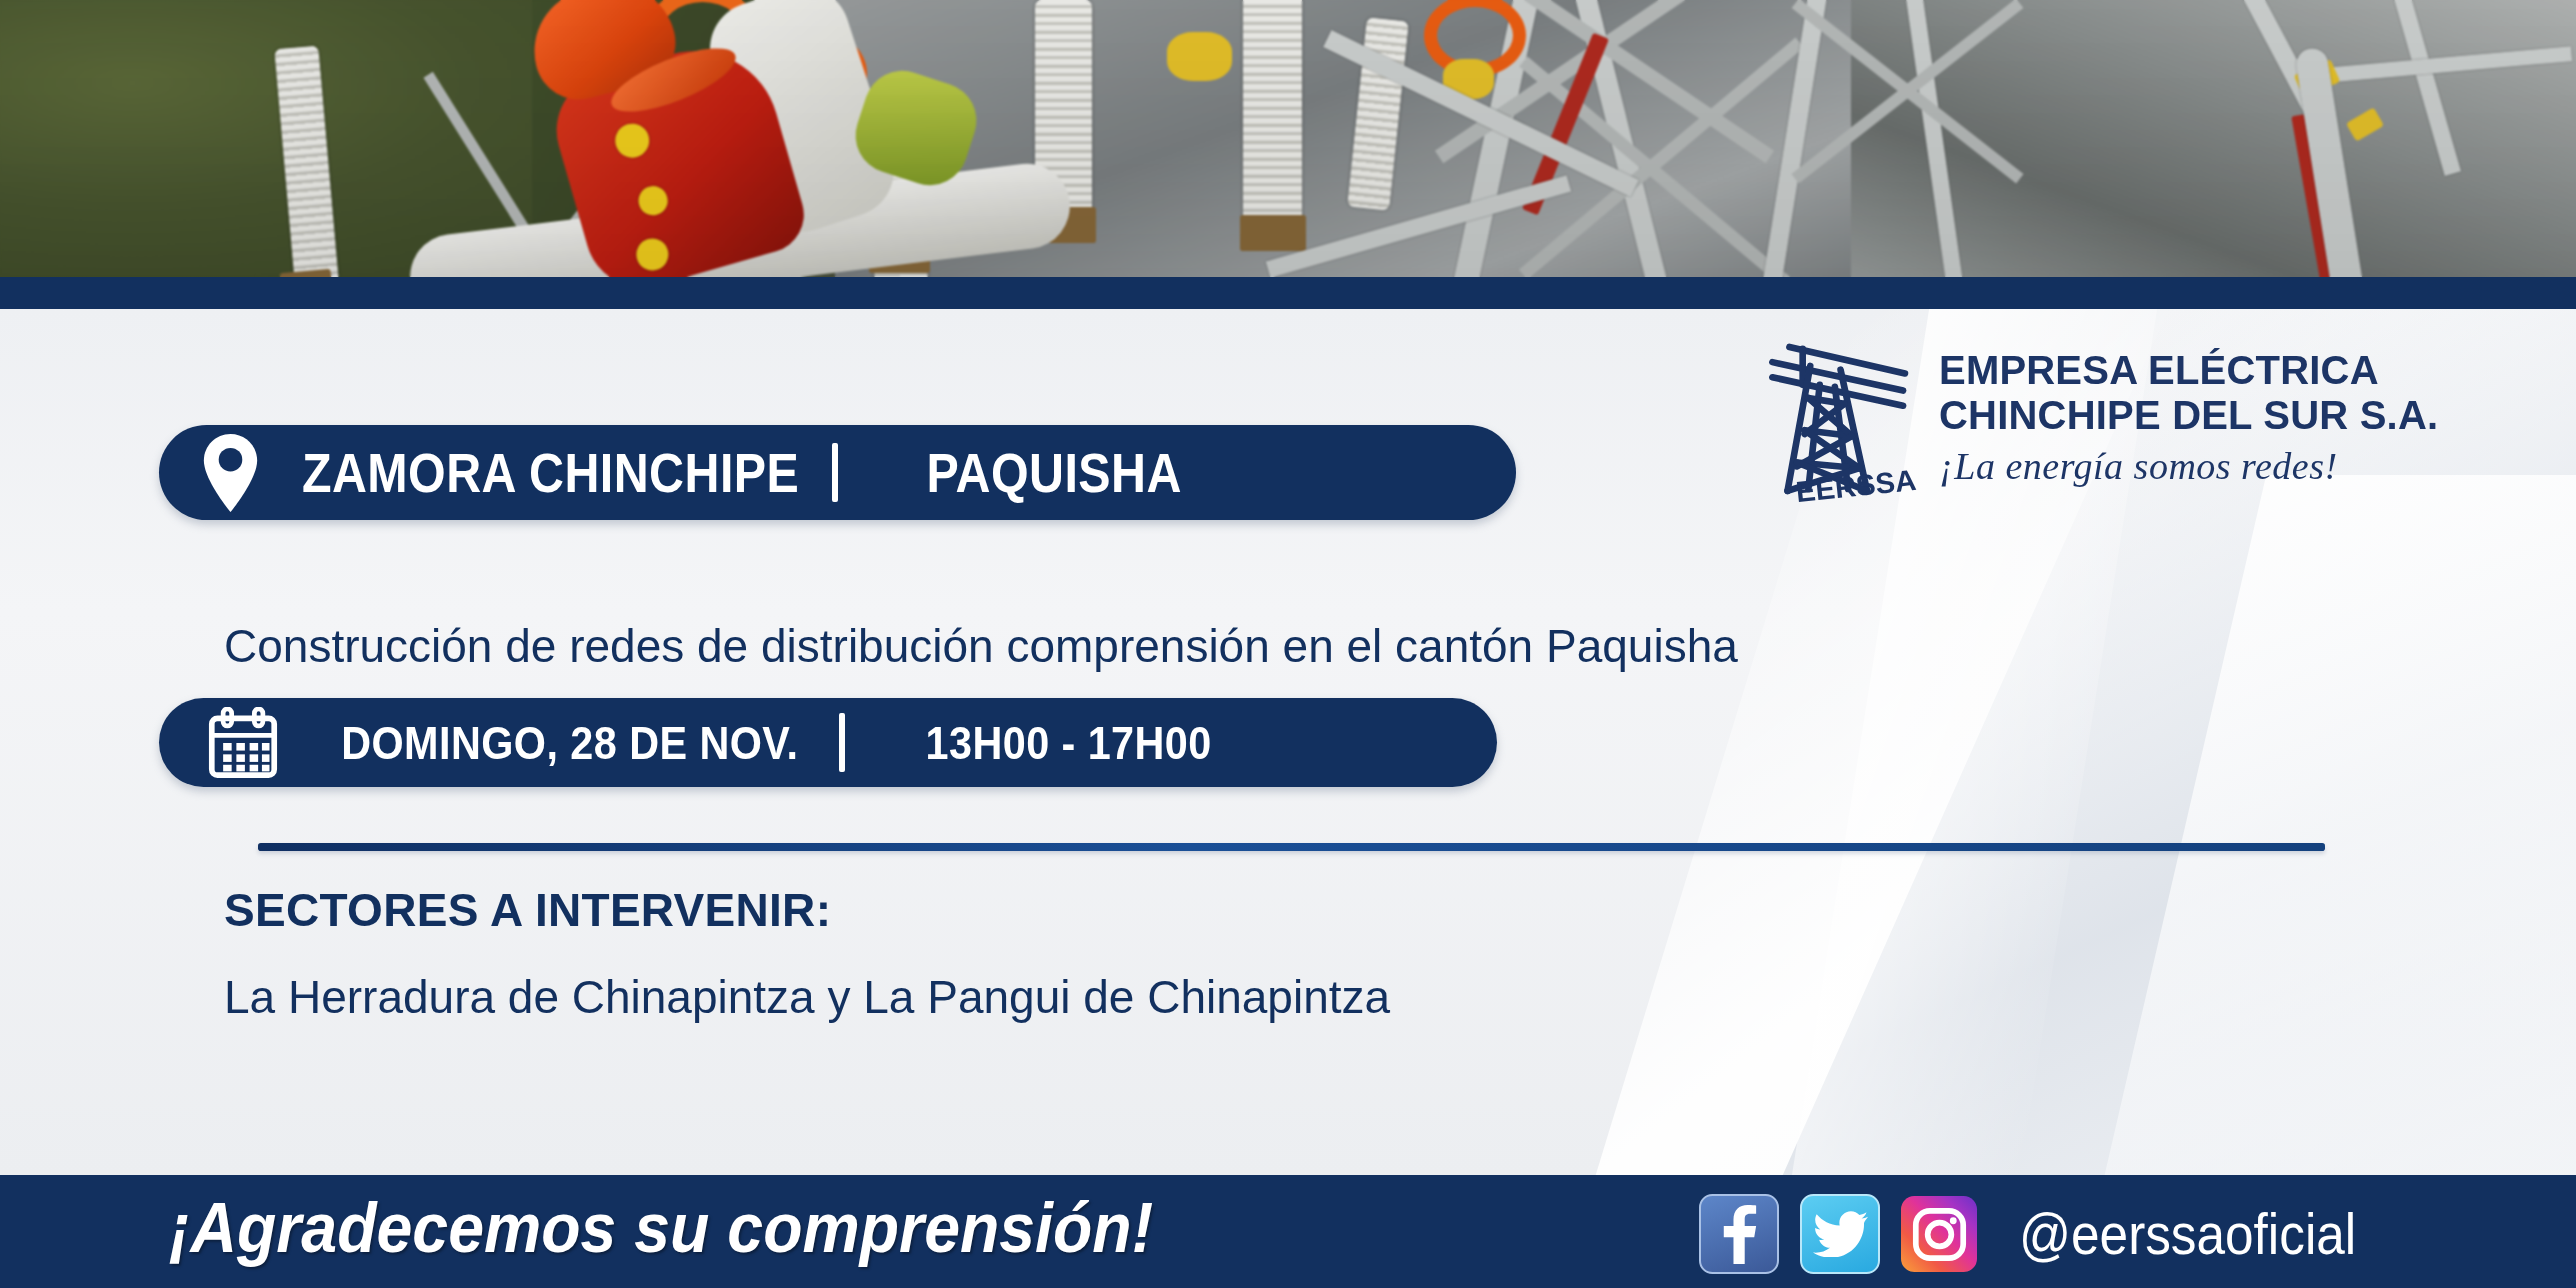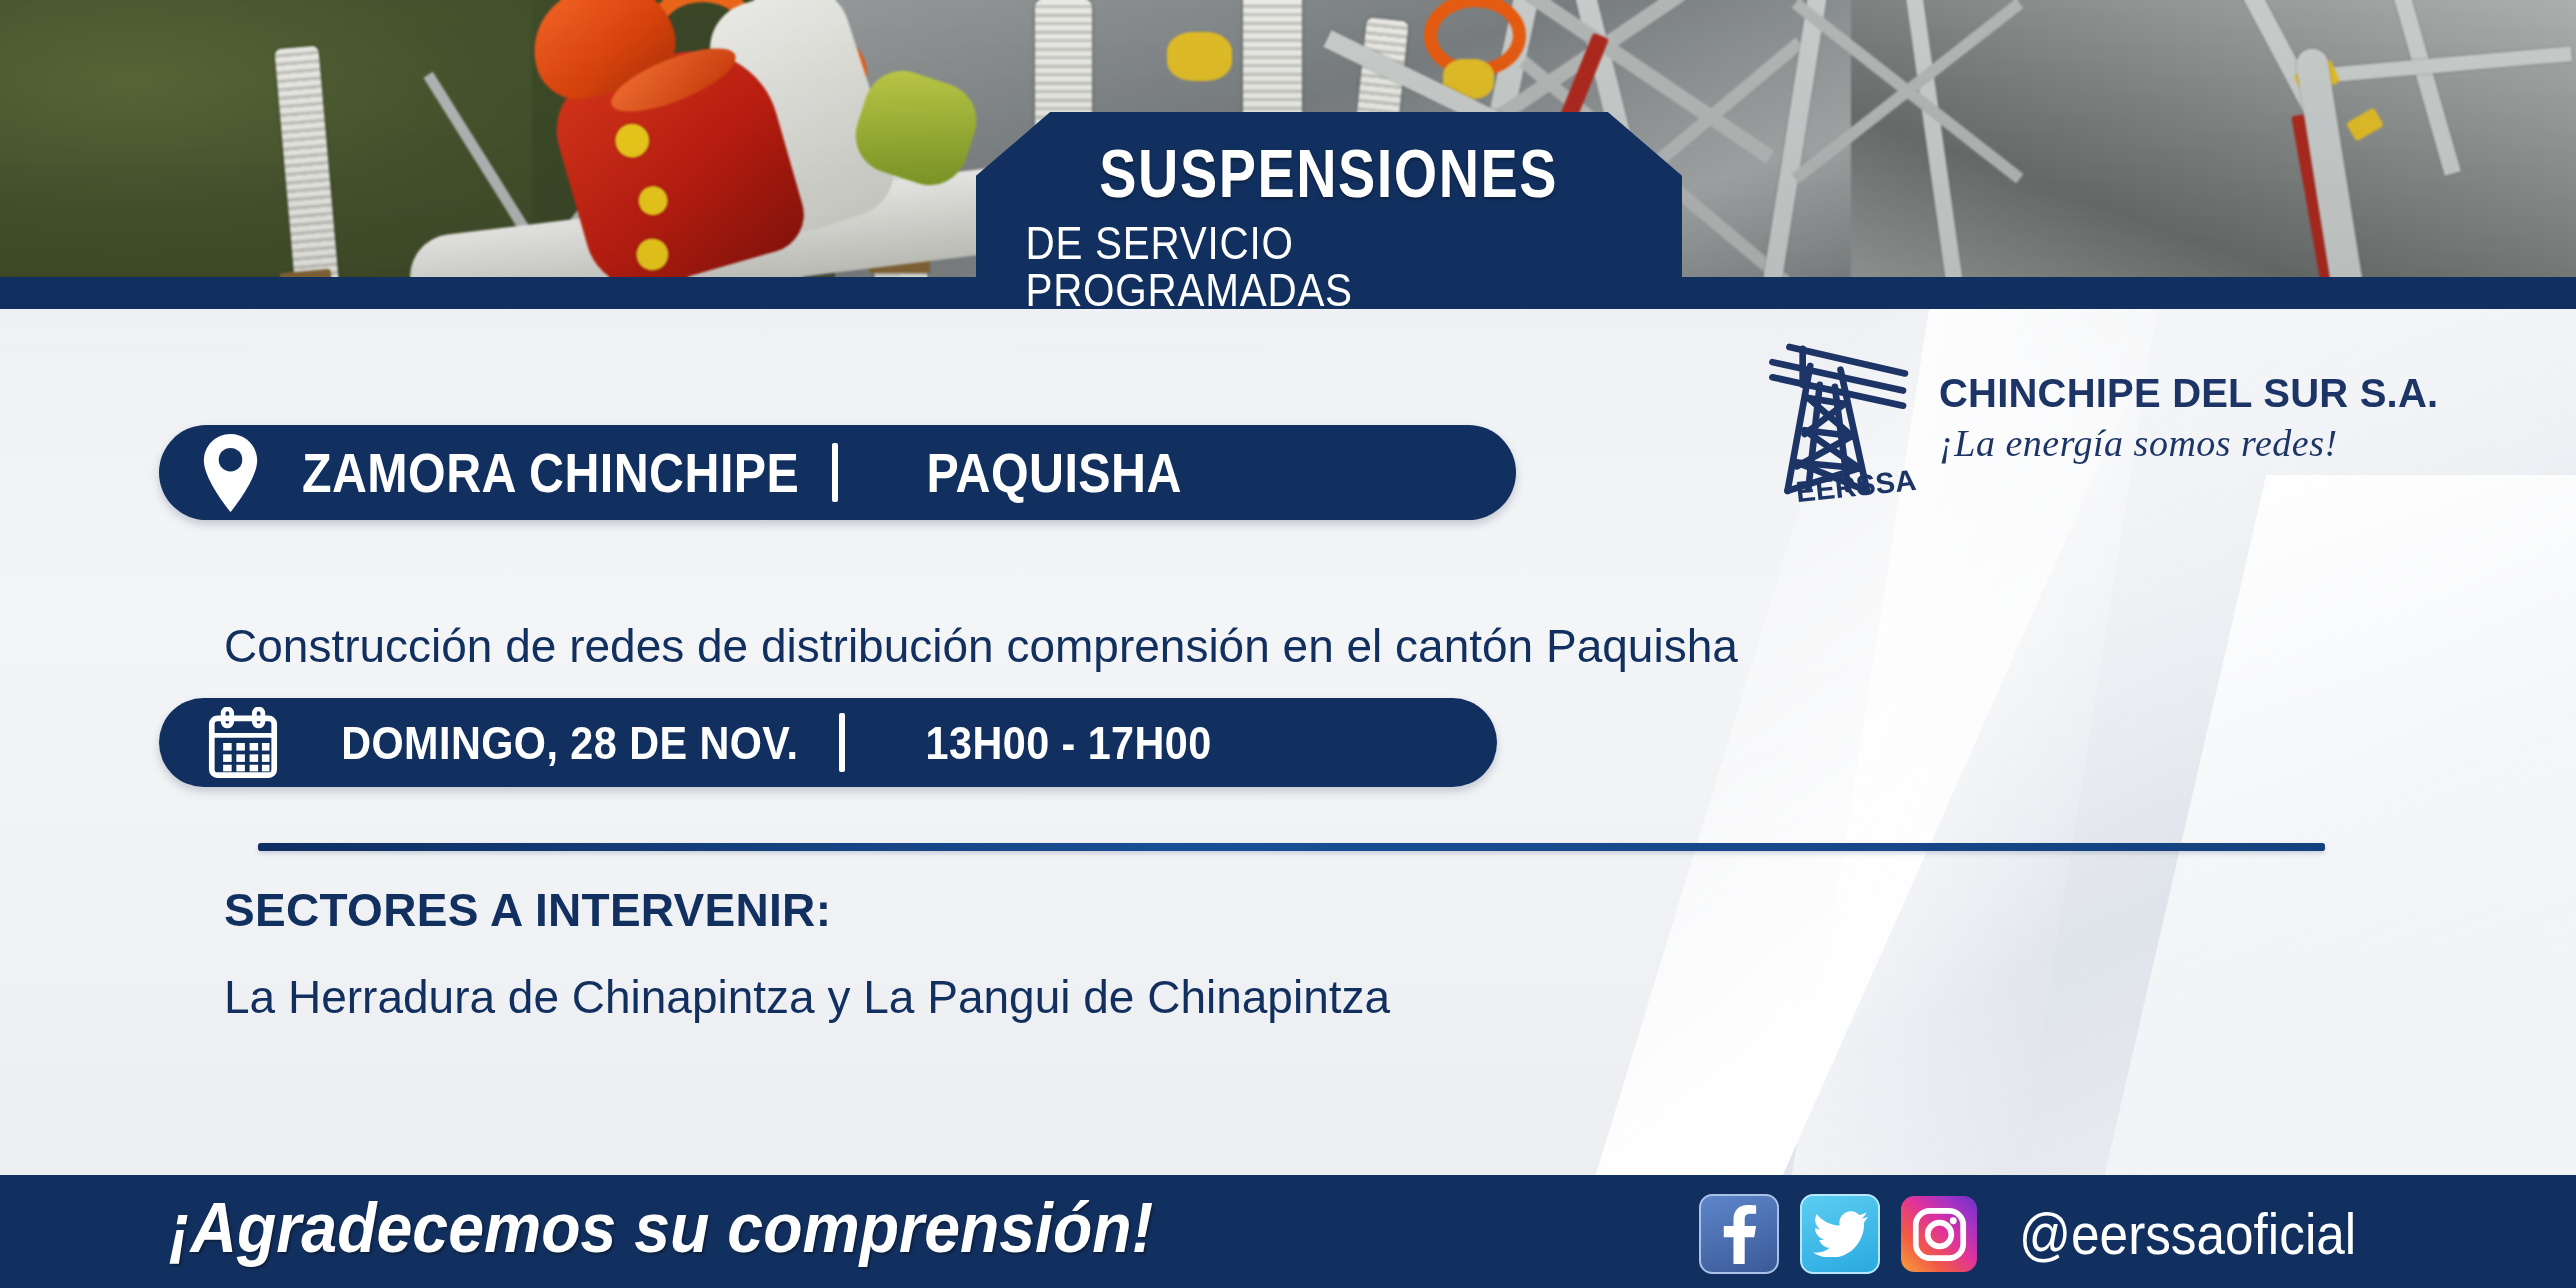--- a/index.html
+++ b/index.html
@@ -212,24 +212,20 @@
     <div class="helmet-brim"></div>
     <div class="glove"></div>
 
     <div class="photo-blur"></div>
     <div class="photo-dim"></div>
   </div>
 
   <div class="navy-strip"></div>
   <div class="navy-strip-shadow"></div>
 
-  <div class="badge">
-    <div class="badge-title">SUSPENSIONES</div>
-    <div class="badge-sub">DE SERVICIO PROGRAMADAS</div>
-  </div>
 
   <div class="bg-body"></div>
   <div class="sw sw1"></div>
   <div class="sw sw2"></div>
   <div class="sw sw3"></div>
   <div class="sw sw4"></div>
 
   <div class="logo">
     <div class="logo-mark">
       <svg width="161" height="180" viewBox="0 0 170 190">
@@ -255,20 +251,21 @@
           <line x1="88" y1="80" x2="46" y2="112"></line>
           <line x1="46" y1="108" x2="104" y2="148"></line>
           <line x1="96" y1="114" x2="38" y2="146"></line>
           <line x1="38" y1="142" x2="112" y2="172"></line>
           <line x1="104" y1="148" x2="28" y2="172"></line>
         </g>
         <text x="38" y="184" font-family="Liberation Sans, sans-serif" font-size="31" font-weight="bold" fill="#1d3566" transform="rotate(-6 38 184)">EERSSA</text>
       </svg>
     </div>
     <div class="logo-words">
+      <div class="logo-l1">EMPRESA ELÉCTRICA</div>
       <div class="logo-l2">CHINCHIPE DEL SUR S.A.</div>
       <div class="logo-slogan">¡La energía somos redes!</div>
     </div>
   </div>
 
   <div class="pill pill-loc">
     <div class="pin">
       <svg width="59" height="82" viewBox="0 0 62 86">
         <path d="M31 2C15.5 2 3 14.4 3 29.8c0 20.6 28 54.2 28 54.2s28-33.6 28-54.2C59 14.4 46.5 2 31 2z" fill="#ffffff"></path>
         <circle cx="31" cy="29" r="12.4" fill="#12305f"></circle>

